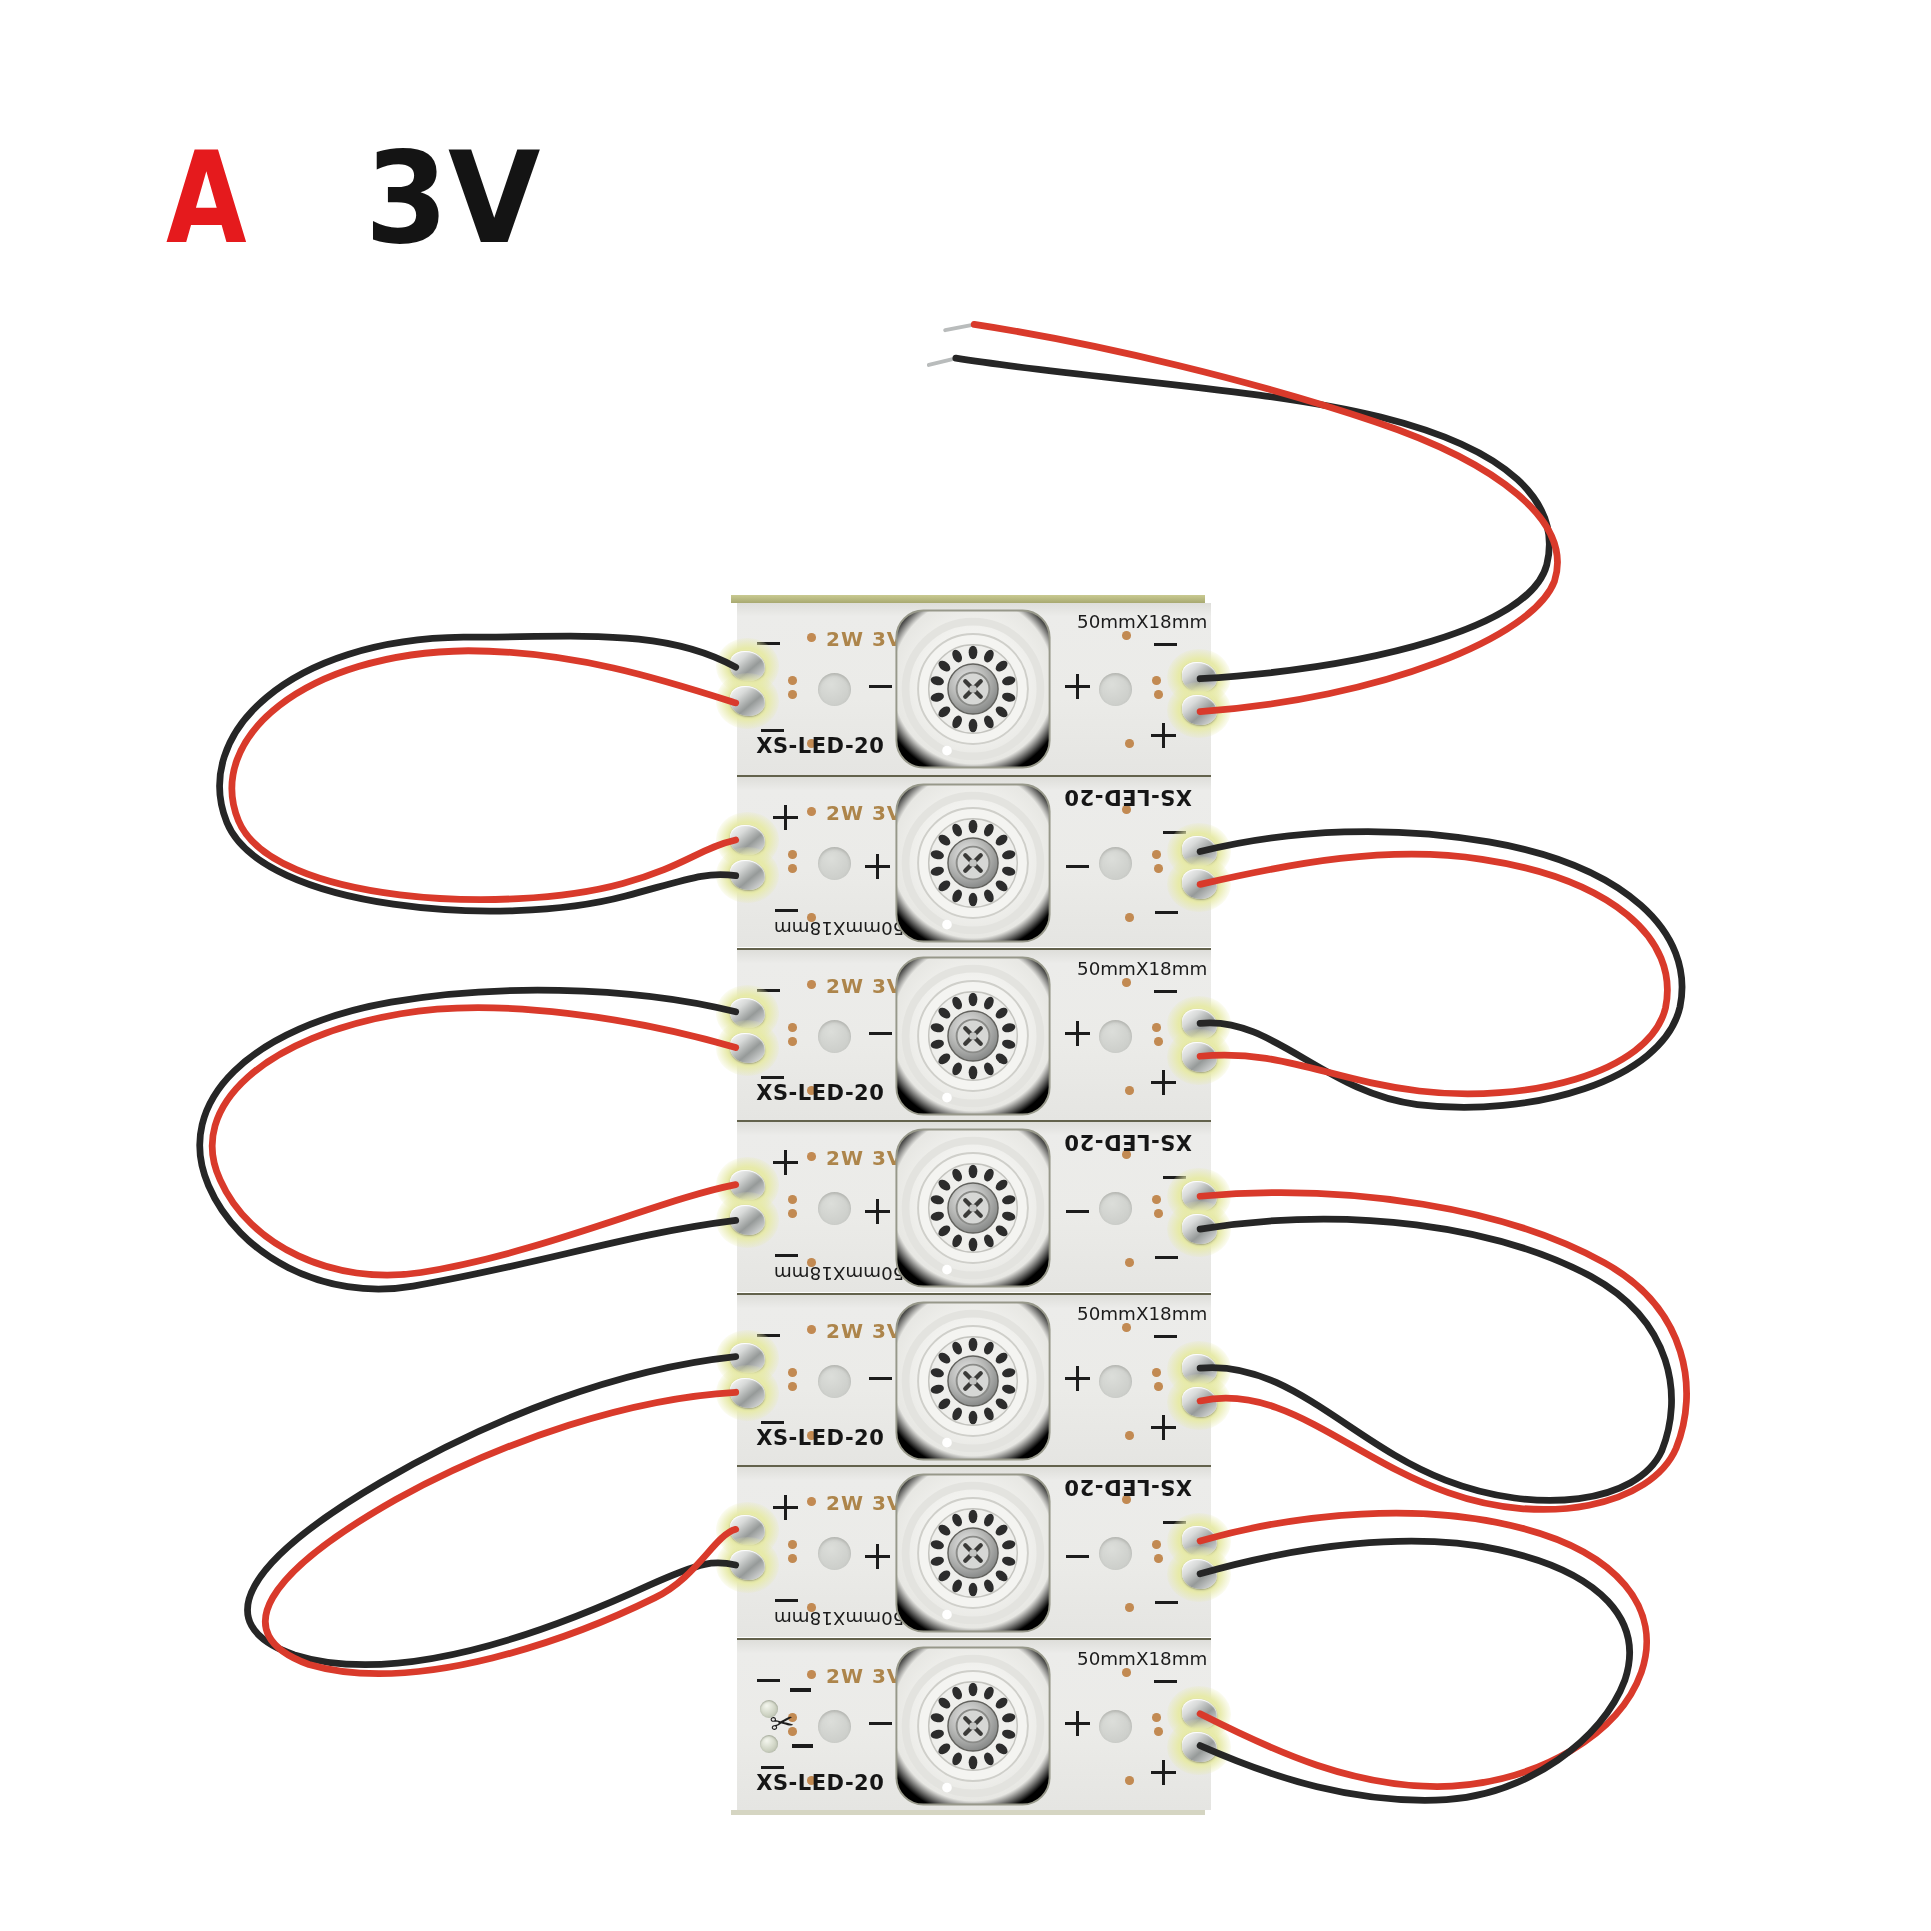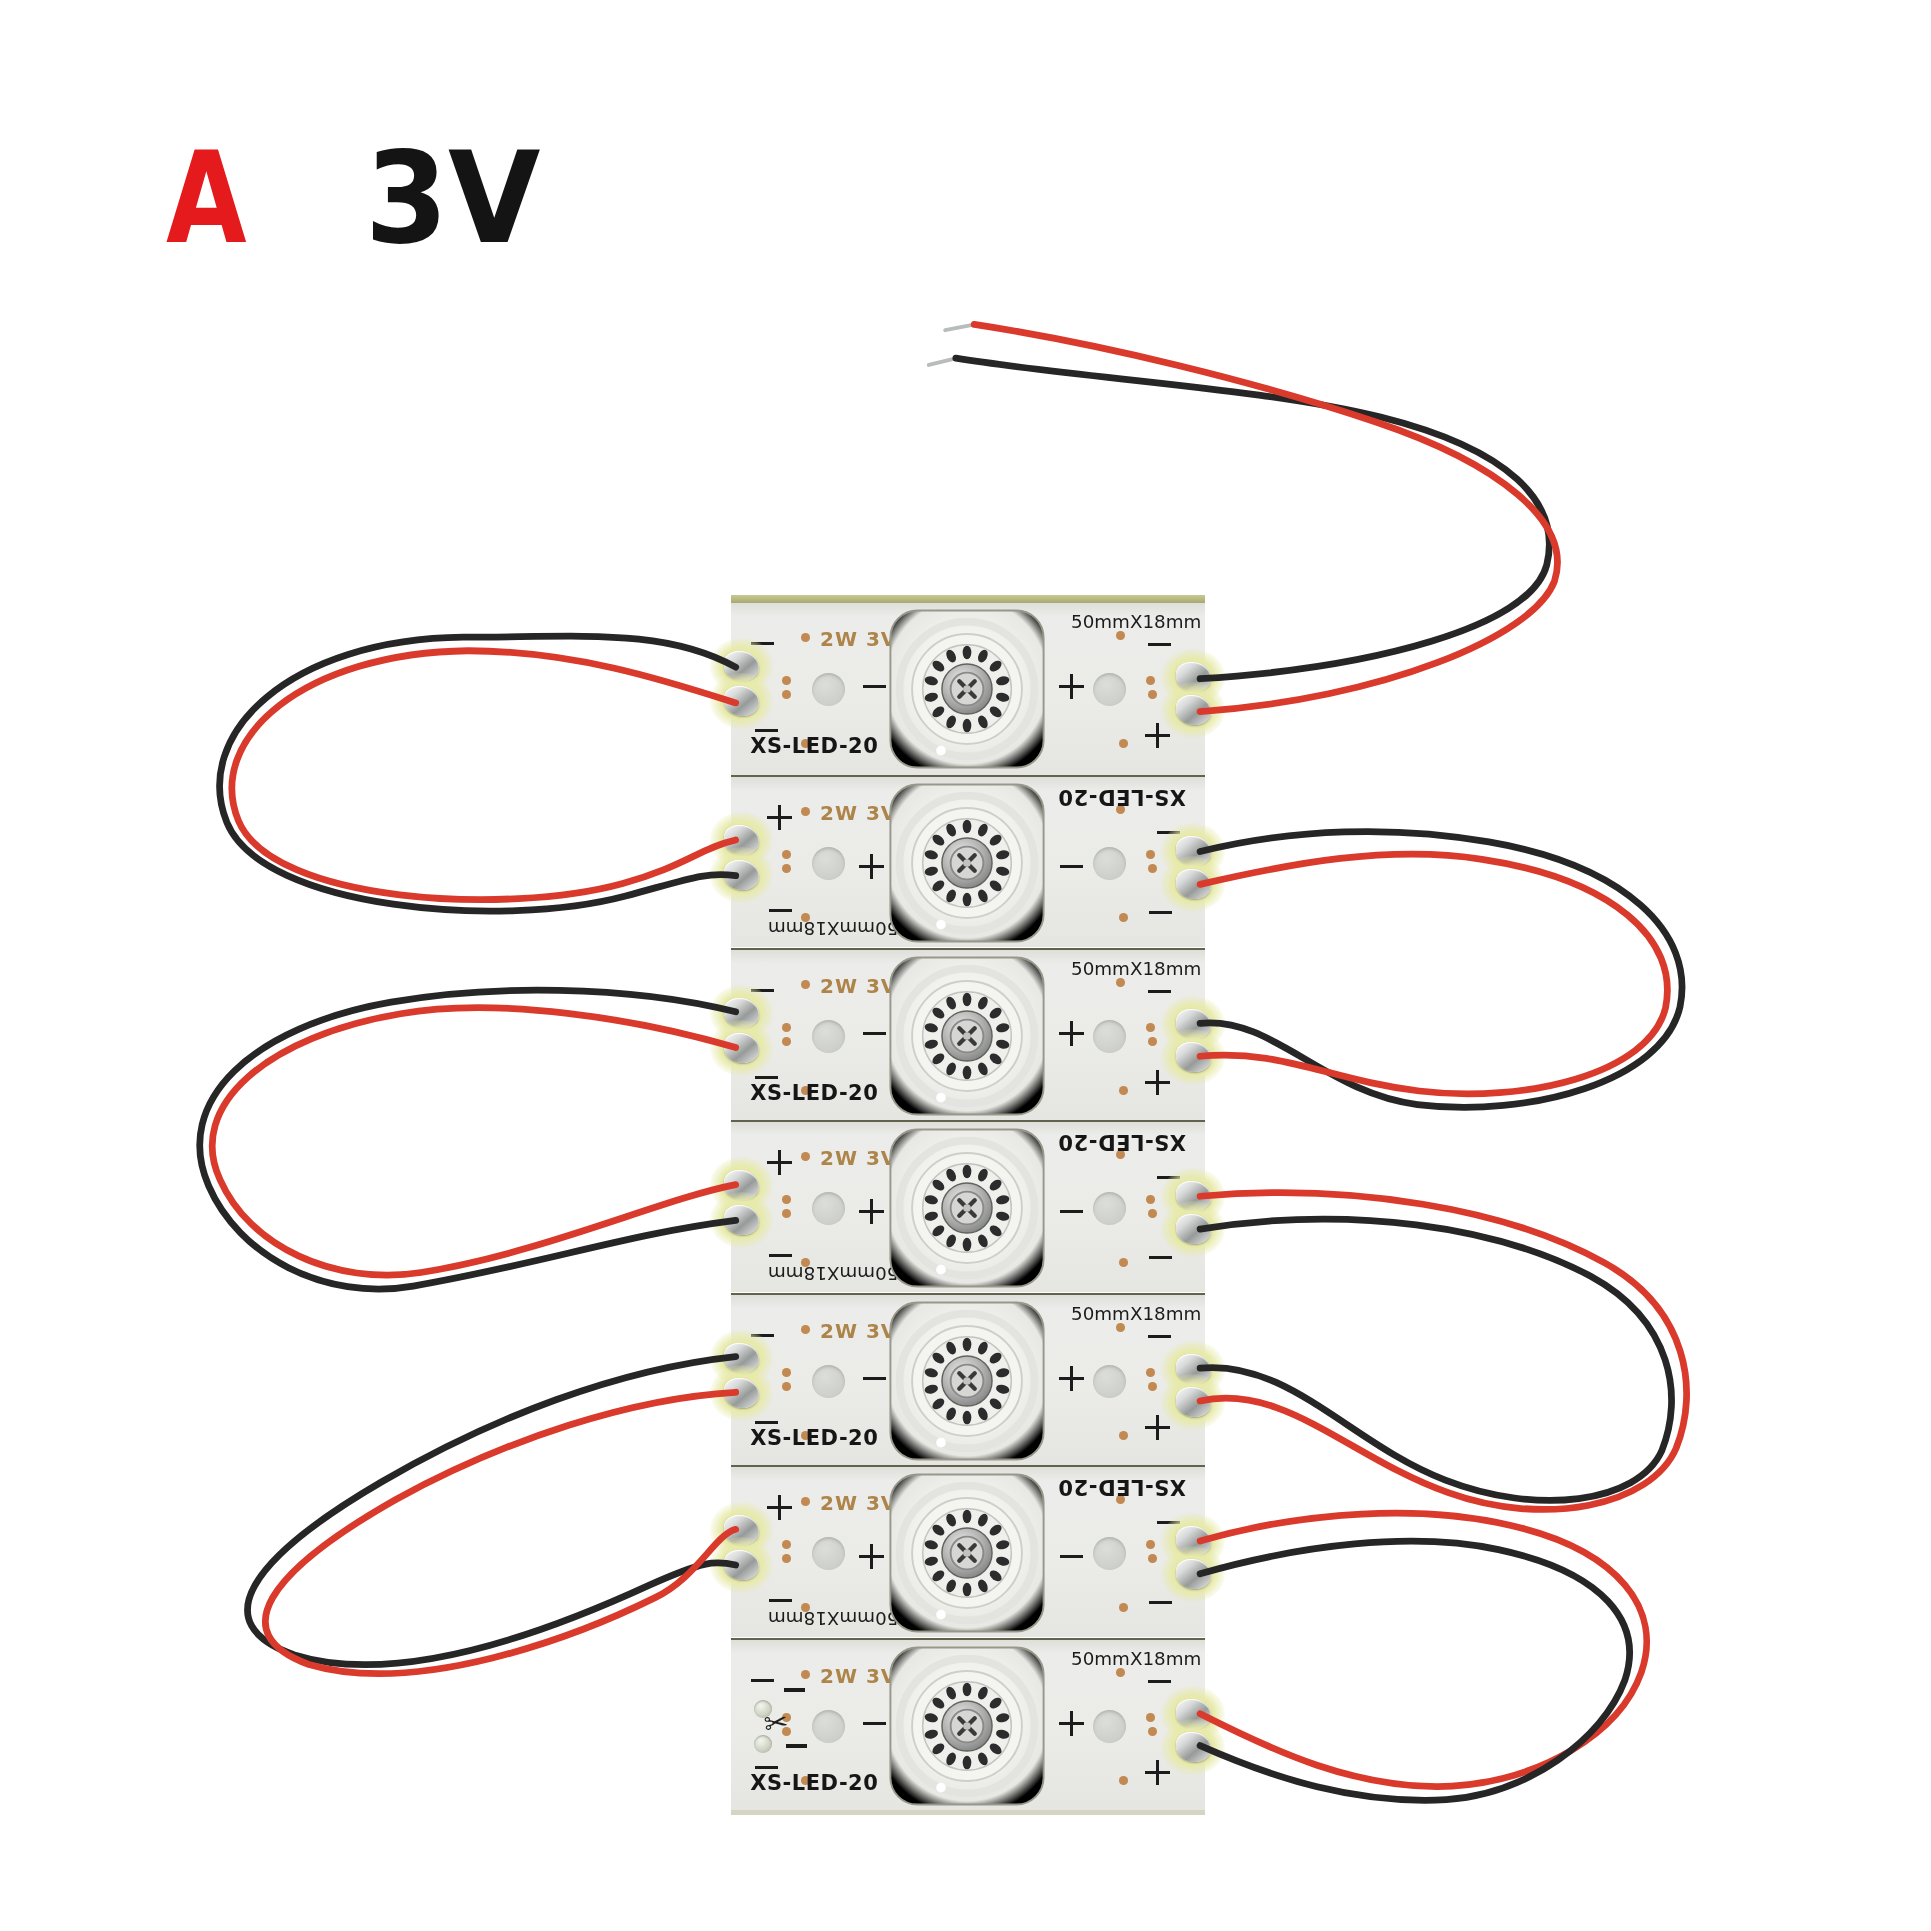--- a/index.html
+++ b/index.html
@@ -12,21 +12,21 @@
   .title-voltage{position:absolute;left:365px;top:135px;font-size:127px;line-height:1;
     font-weight:bold;color:#141414;transform:scaleX(.94);transform-origin:left top;}
 
   
   .board{position:absolute;left:731px;top:603px;width:474px;height:1207px;z-index:1;}
   .board-top-edge{position:absolute;left:0;top:-7.7px;width:474px;height:7.7px;
     background:linear-gradient(180deg,#c9ca92,#a8a970);}
   .board-bottom-edge{position:absolute;left:0;top:1207px;width:474px;height:4.8px;
     background:#d5d5c2;}
 
-  .strip{position:absolute;left:0;width:474px;height:172px;
+  .strip{position:absolute;left:6px;width:474px;height:172px;
     background:linear-gradient(180deg,#dededa 0px,#ececea 13.5px,#ebebe8 55%,#e5e5e2 100%);
     border-top:2.9px solid #63624c;box-sizing:border-box;}
   .strip.first{border-top:none;}
 
   
   .power-label{position:absolute;left:89px;top:24px;font-size:20px;font-weight:bold;
     color:#ad854b;letter-spacing:1px;white-space:nowrap;}
   .model-label{position:absolute;font-size:21px;font-weight:bold;color:#161616;
     letter-spacing:0.5px;white-space:nowrap;}
   .strip.normal .model-label{left:19.3px;top:131px;}

